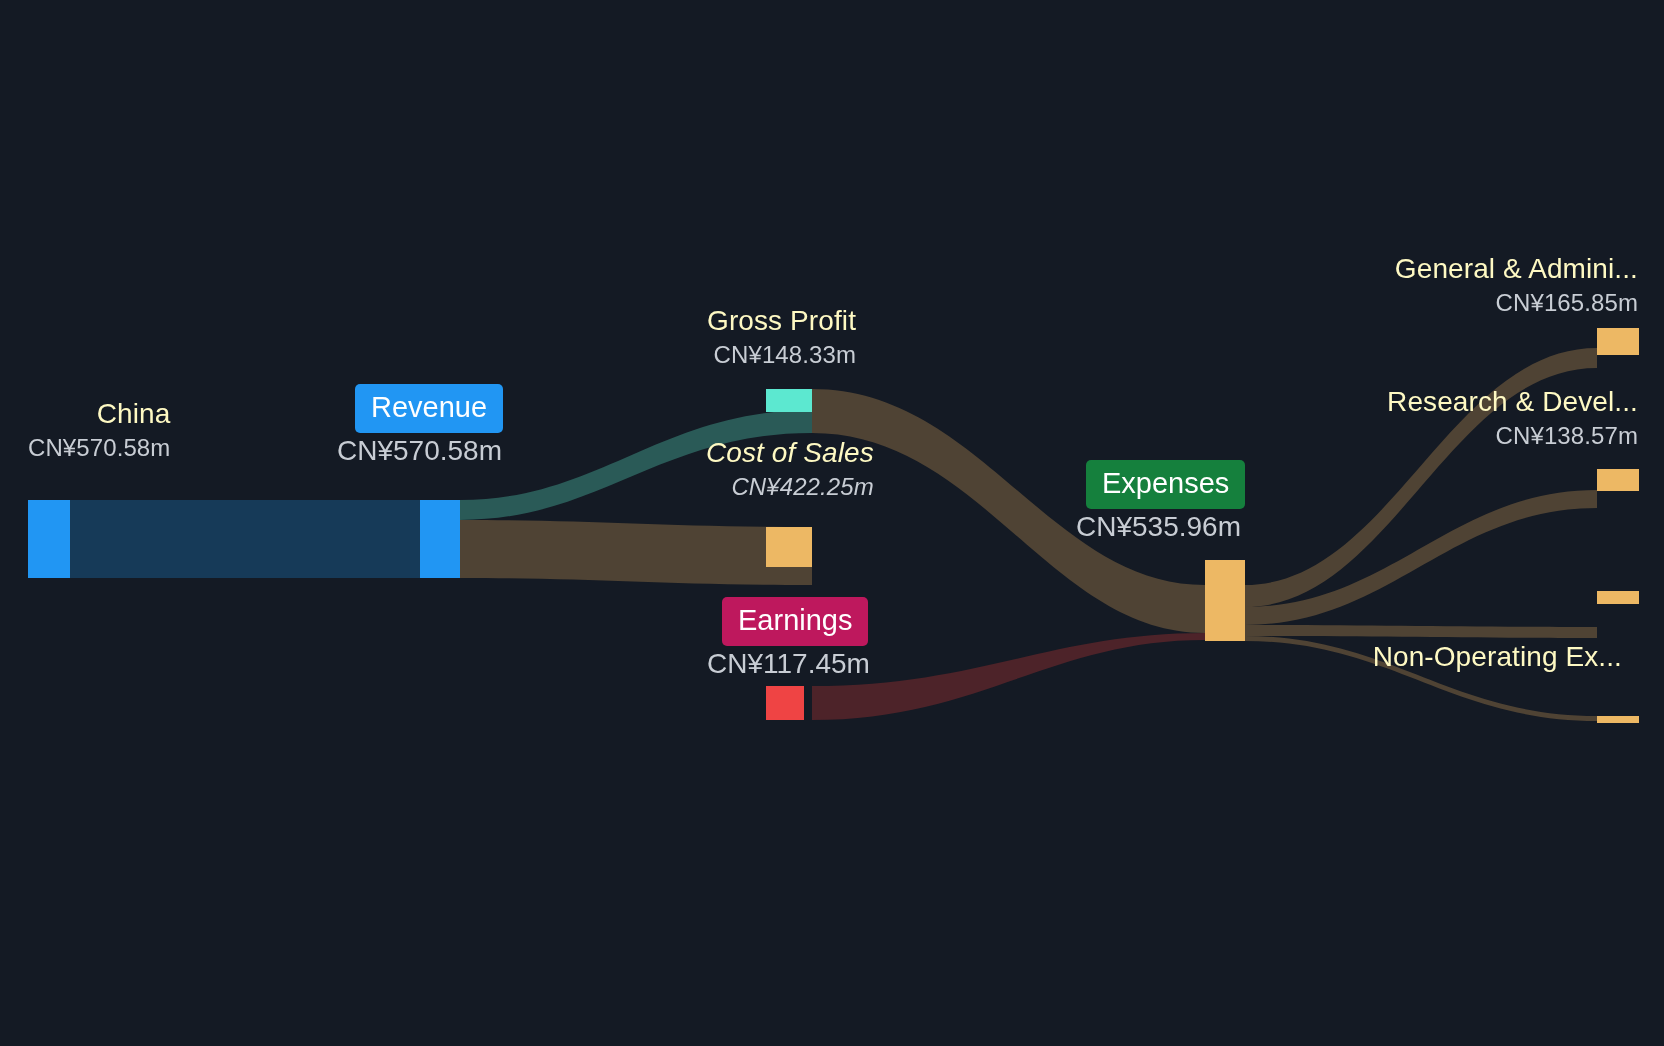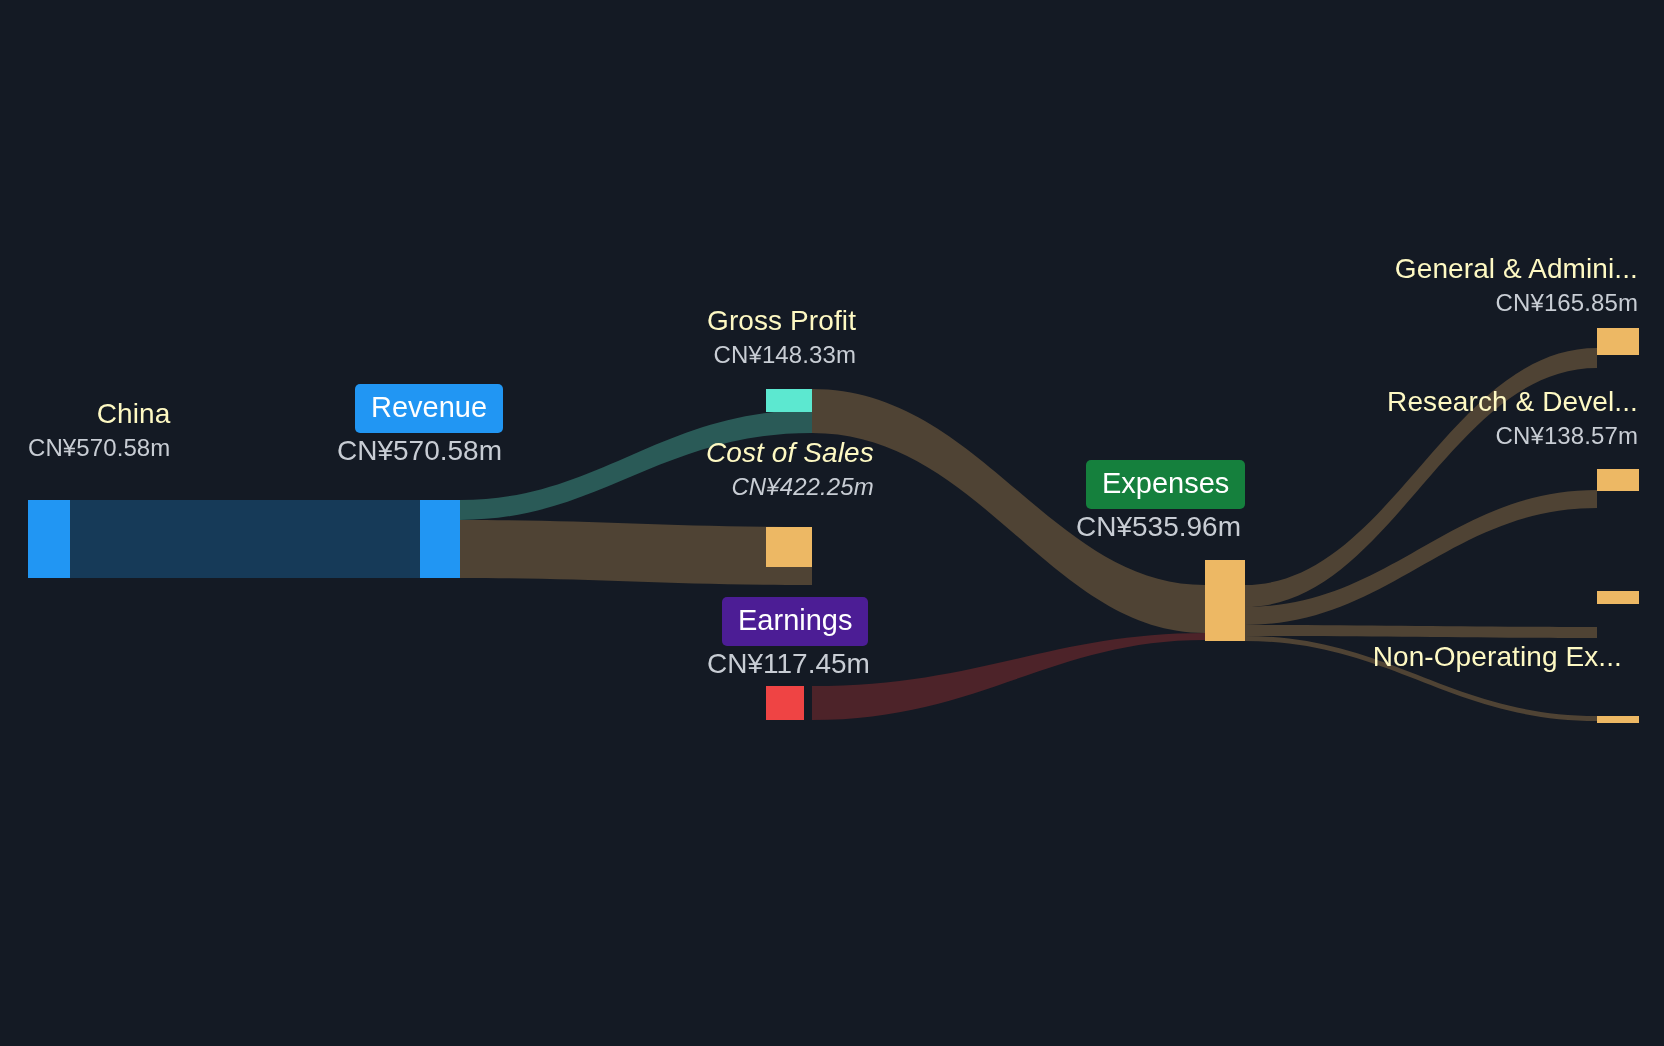--- a/index.html
+++ b/index.html
@@ -130,21 +130,21 @@
   <div class="lbl" style="left:707px; top:307px;">
     <span class="name">Gross Profit</span>
     <span class="val">CN¥148.33m</span>
   </div>
 
   <div class="lbl" style="left:706px; top:439px;font-style:italic;">
     <span class="name">Cost of Sales</span>
     <span class="val">CN¥422.25m</span>
   </div>
 
-  <div class="badge" style="left:722px; top:597px; background:#4c1d95;">Earnings</div>
+  <div class="badge" style="left:722px; top:597px; background:#be185d;">Earnings</div>
   <div class="badge-sub" style="left:707px; top:650px;">CN¥117.45m</div>
 
   <div class="badge" style="left:1086px; top:460px; background:#15803d;">Expenses</div>
   <div class="badge-sub" style="left:1076px; top:513px;">CN¥535.96m</div>
 
   <div class="lbl right" style="right:26px; top:255px;">
     <span class="name">General &amp; Admini...</span>
     <span class="val">CN¥165.85m</span>
   </div>
 

